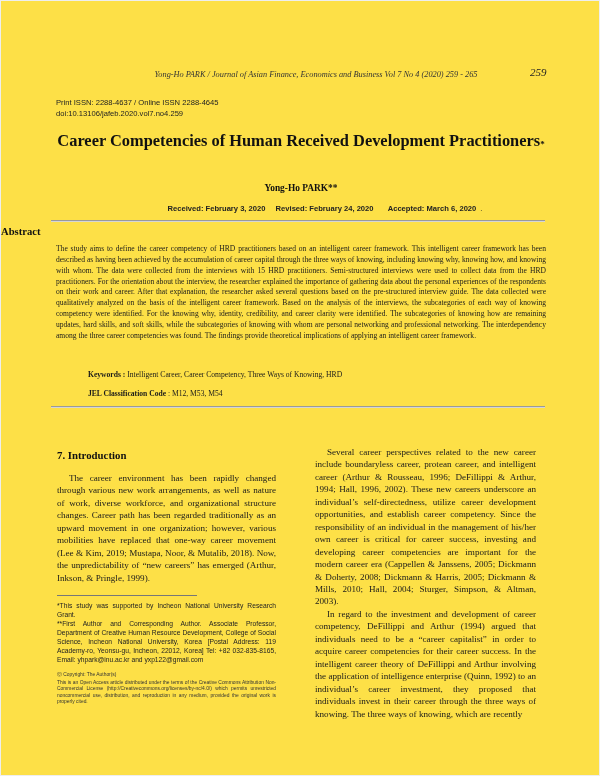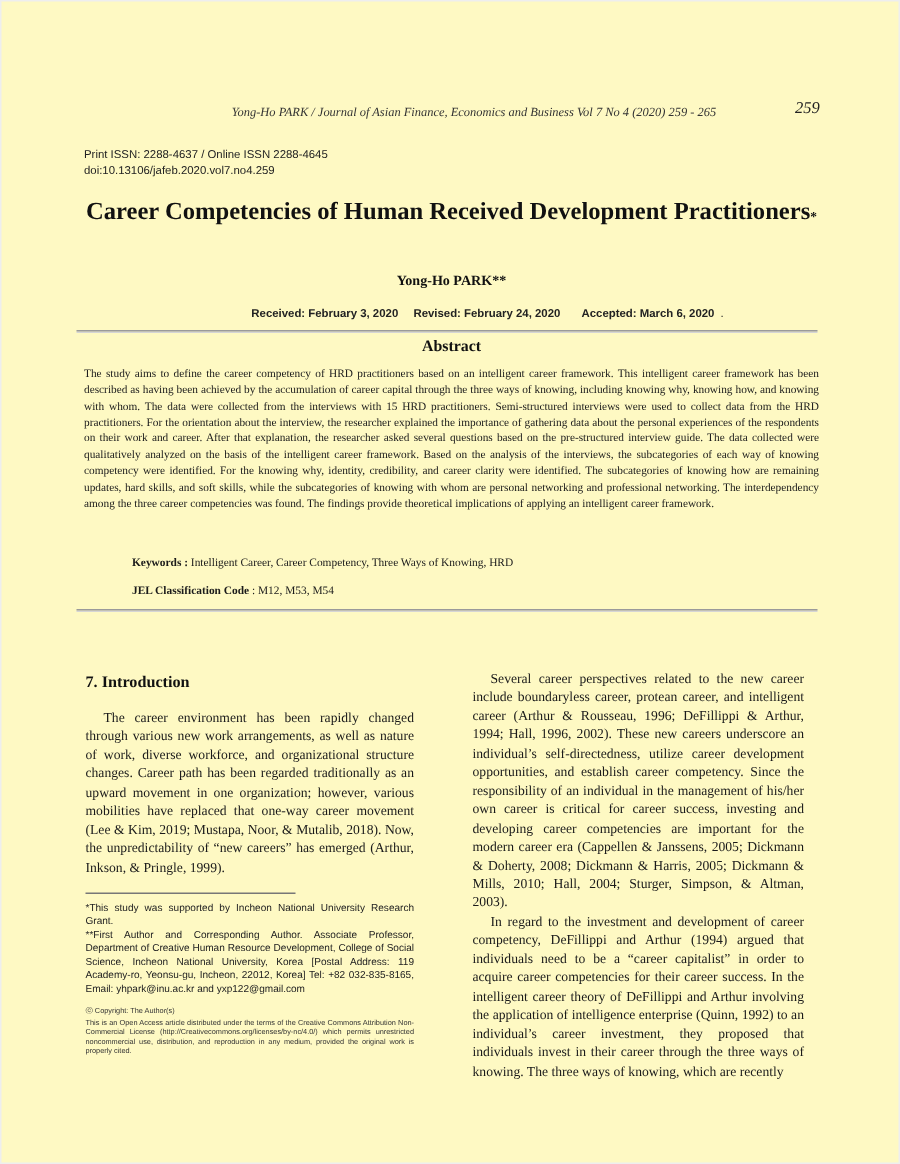--- a/index.html
+++ b/index.html
@@ -1,28 +1,28 @@
 <!DOCTYPE html>
 <html><head>
 <meta charset="utf-8">
 <style>
   html, body { margin: 0; padding: 0; background: #ffffff; }
   body { width: 600px; height: 776px; position: relative; overflow: hidden; font-family: "Liberation Serif", serif; color: #111; }
-  .page { position: absolute; left: 0; top: 0; width: 598px; height: 774px; border: 1px solid #eeeeee; background: #fef9c3; }
+  .page { position: absolute; left: 0; top: 0; width: 598px; height: 774px; border: 1px solid #eeeeee; background: #fde047; }
   .running-head { position: absolute; top: 69px; left: 135px; width: 360px; text-align: center; font-style: italic; font-size: 8.3px; color: #333; white-space: nowrap; }
   .page-num { position: absolute; top: 65px; left: 529px; font-style: italic; font-size: 11px; color: #222; }
   .issn { position: absolute; top: 97px; left: 55px; font-family: "Liberation Sans", sans-serif; font-size: 7.6px; line-height: 10.5px; color: #222; }
   .title { position: absolute; top: 130px; left: 0; width: 600px; text-align: center; font-weight: bold; font-size: 16.4px; color: #111; white-space: nowrap; }
   .title sup { font-size: 9px; vertical-align: baseline; position: relative; top: 1px; }
   .author { position: absolute; top: 182px; left: 0; width: 600px; text-align: center; font-weight: bold; font-size: 9.4px; }
   .dates { position: absolute; top: 203px; left: 0; width: 600px; text-align: center; font-family: "Liberation Sans", sans-serif; font-weight: bold; font-size: 7.6px; color: #222; white-space: nowrap; padding-left: 24px; }
   .dates span { margin: 0 4px; }
   .dates .plain { font-weight: normal; margin: 0; }
   .rule { position: absolute; left: 50px; width: 494px; height: 1px; background: #9a9a9a; box-shadow: 0 1px 0 #d5d5d5; }
-  .abs-head { position: absolute; top: 225px; left: 0; width: 600px; text-align: center; font-weight: bold; font-size: 10.6px; }
+  .abs-head { position: absolute; top: 225px; left: 0; width: 600px; text-align: left; font-weight: bold; font-size: 10.6px; }
   .abstract { position: absolute; top: 243px; left: 55px; width: 490px; font-size: 7.55px; line-height: 10.85px; text-align: justify; color: #1a1a1a; }
   .kw { position: absolute; left: 55px; font-size: 7.6px; color: #1a1a1a; white-space: nowrap; }
   .kw b { font-weight: bold; margin-left: 32px; }
   .col { position: absolute; width: 219px; font-size: 9.1px; line-height: 12.45px; text-align: justify; color: #1a1a1a; }
   .col p { margin: 0; text-indent: 12px; }
   .col-left { left: 56px; top: 471px; }
   .col-right { left: 314px; top: 445px; width: 221px; }
   .sec-head { position: absolute; top: 448px; left: 56px; font-weight: bold; font-size: 10.8px; }
   .fn-rule { position: absolute; top: 594px; left: 56px; width: 140px; height: 1px; background: #777; }
   .footnotes { position: absolute; top: 600px; left: 56px; width: 219px; font-family: "Liberation Sans", sans-serif; font-size: 6.7px; line-height: 9px; text-align: justify; color: #222; }

